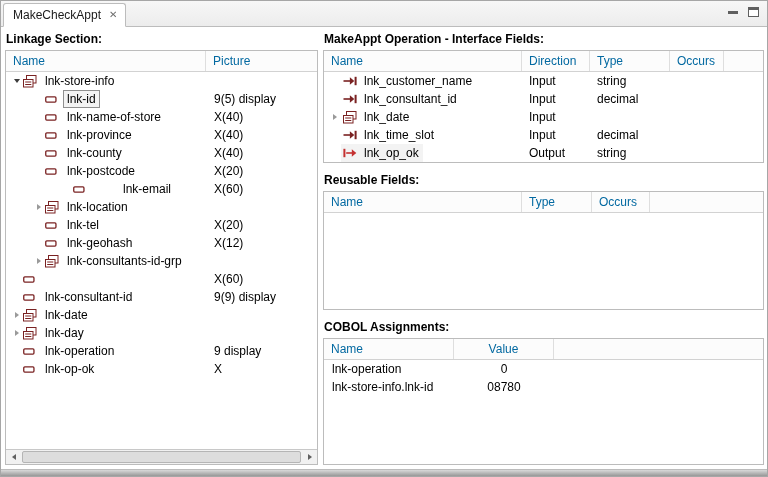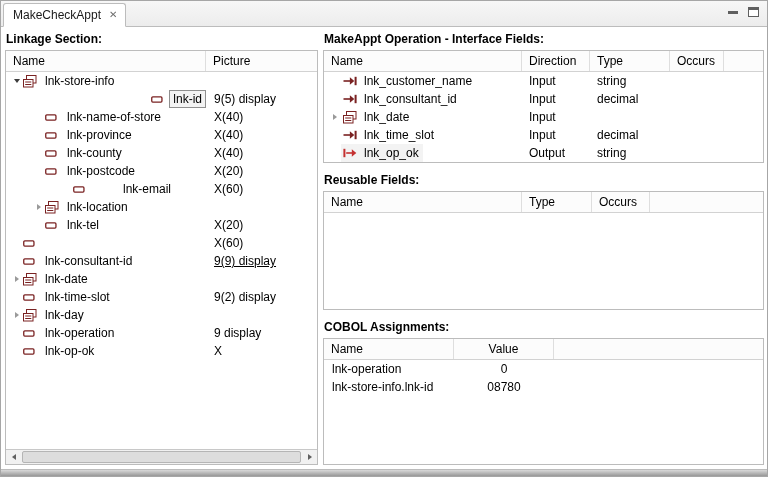--- a/index.html
+++ b/index.html
@@ -39,21 +39,21 @@
   .datatable{
     border:1px solid #bcbcbc; background:#fff; box-sizing:border-box;
     display:flex; flex-direction:column; overflow:hidden;
   }
   .linkage-table{ flex:1; min-height:0; }
   .if-table{ flex:0 0 113px; }
   .reusable-table{ flex:0 0 119px; }
   .cobol-table{ flex:1; min-height:0; }
   .thead{ display:flex; flex:0 0 20px; border-bottom:1px solid #d2d2d2; background:#fcfcfc; }
   .th{
-    font-size:12px; color:#000000; padding:3px 7px 0; box-sizing:border-box;
+    font-size:12px; color:#0369a1; padding:3px 7px 0; box-sizing:border-box;
     border-right:1px solid #dedede; white-space:nowrap; overflow:hidden;
   }
   .th.fill{ flex:1; border-right:none; }
   .th.center{ text-align:center; }
   .tbody{ flex:1; overflow:hidden; }
   .trow{ display:flex; height:18px; align-items:center; font-size:12px; color:#000; }
   .cell{
     box-sizing:border-box; white-space:nowrap; overflow:hidden;
     height:100%; display:flex; align-items:center;
   }
@@ -115,21 +115,21 @@
                     <rect x="0.5" y="4.5" width="9.5" height="7.5" fill="#fff" stroke="#7a2222"></rect>
                     <line x1="2.2" y1="7" x2="8.3" y2="7" stroke="#7a2222"></line>
                     <line x1="2.2" y1="9.5" x2="8.3" y2="9.5" stroke="#7a2222"></line>
                   </svg>
                 </span>
                 <span class="tlabel">lnk-store-info</span>
               </div>
               <div class="cell" style="flex: 1 1 0%; padding-left: 8px;"></div>
             </div>
             <div class="trow">
-              <div class="cell" style="width: 200px; padding-left: 26px; justify-content: flex-end;">
+              <div class="cell" style="width: 200px; padding-left: 26px;">
                 <span class="arrow none">
                   <i></i>
                 </span>
                 <span class="ticon">
                   <svg width="12" height="9" viewBox="0 0 12 9">
                     <rect x="0.75" y="1.9" width="10.2" height="5.2" rx="1" fill="#fff" stroke="#7a2222" stroke-width="1.3"></rect>
                   </svg>
                 </span>
                 <span class="tlabel selbox">lnk-id</span>
               </div>
@@ -230,76 +230,93 @@
                 <span class="ticon">
                   <svg width="12" height="9" viewBox="0 0 12 9">
                     <rect x="0.75" y="1.9" width="10.2" height="5.2" rx="1" fill="#fff" stroke="#7a2222" stroke-width="1.3"></rect>
                   </svg>
                 </span>
                 <span class="tlabel">lnk-tel</span>
               </div>
               <div class="cell" style="flex: 1 1 0%; padding-left: 8px;">X(20)</div>
             </div>
             <div class="trow">
-              <div class="cell" style="width: 200px; padding-left: 4px;">
-                <span class="arrow none">
-                  <i></i>
-                </span>
-                <span class="ticon">
-                  <svg width="12" height="9" viewBox="0 0 12 9">
-                    <rect x="0.75" y="1.9" width="10.2" height="5.2" rx="1" fill="#fff" stroke="#7a2222" stroke-width="1.3"></rect>
-                  </svg>
-                </span>
-              </div>
-              <div class="cell" style="flex: 1 1 0%; padding-left: 8px;">X(60)</div>
-            </div>
-            <div class="trow">
-              <div class="cell" style="width: 200px; padding-left: 4px;">
-                <span class="arrow none">
-                  <i></i>
-                </span>
-                <span class="ticon">
-                  <svg width="12" height="9" viewBox="0 0 12 9">
-                    <rect x="0.75" y="1.9" width="10.2" height="5.2" rx="1" fill="#fff" stroke="#7a2222" stroke-width="1.3"></rect>
-                  </svg>
-                </span>
-                <span class="tlabel">lnk-consultant-id</span>
-              </div>
-              <div class="cell" style="flex: 1 1 0%; padding-left: 8px; text-decoration: underline;">9(9) display</div>
-            </div>
-            <div class="trow">
-              <div class="cell" style="width: 200px; padding-left: 4px;">
+              <div class="cell" style="width: 200px; padding-left: 26px;">
+                <span class="arrow none">
+                  <i></i>
+                </span>
+                <span class="ticon">
+                  <svg width="12" height="9" viewBox="0 0 12 9">
+                    <rect x="0.75" y="1.9" width="10.2" height="5.2" rx="1" fill="#fff" stroke="#7a2222" stroke-width="1.3"></rect>
+                  </svg>
+                </span>
+                <span class="tlabel">lnk-geohash</span>
+              </div>
+              <div class="cell" style="flex: 1 1 0%; padding-left: 8px;">X(12)</div>
+            </div>
+            <div class="trow">
+              <div class="cell" style="width: 200px; padding-left: 26px;">
                 <span class="arrow col">
                   <i></i>
                 </span>
                 <span class="ticon">
                   <svg width="14" height="13" viewBox="0 0 14 13">
                     <rect x="3.5" y="0.5" width="9.5" height="7.5" fill="#fff" stroke="#7a2222"></rect>
                     <rect x="0.5" y="4.5" width="9.5" height="7.5" fill="#fff" stroke="#7a2222"></rect>
                     <line x1="2.2" y1="7" x2="8.3" y2="7" stroke="#7a2222"></line>
                     <line x1="2.2" y1="9.5" x2="8.3" y2="9.5" stroke="#7a2222"></line>
                   </svg>
                 </span>
+                <span class="tlabel">lnk-consultants-id-grp</span>
+              </div>
+              <div class="cell" style="flex: 1 1 0%; padding-left: 8px;"></div>
+            </div>
+            <div class="trow">
+              <div class="cell" style="width: 200px; padding-left: 4px;">
+                <span class="arrow none">
+                  <i></i>
+                </span>
+                <span class="ticon">
+                  <svg width="12" height="9" viewBox="0 0 12 9">
+                    <rect x="0.75" y="1.9" width="10.2" height="5.2" rx="1" fill="#fff" stroke="#7a2222" stroke-width="1.3"></rect>
+                  </svg>
+                </span>
+              </div>
+              <div class="cell" style="flex: 1 1 0%; padding-left: 8px;">X(60)</div>
+            </div>
+            <div class="trow">
+              <div class="cell" style="width: 200px; padding-left: 4px;">
+                <span class="arrow none">
+                  <i></i>
+                </span>
+                <span class="ticon">
+                  <svg width="12" height="9" viewBox="0 0 12 9">
+                    <rect x="0.75" y="1.9" width="10.2" height="5.2" rx="1" fill="#fff" stroke="#7a2222" stroke-width="1.3"></rect>
+                  </svg>
+                </span>
+                <span class="tlabel">lnk-consultant-id</span>
+              </div>
+              <div class="cell" style="flex: 1 1 0%; padding-left: 8px;">9(9) display</div>
+            </div>
+            <div class="trow">
+              <div class="cell" style="width: 200px; padding-left: 4px;">
+                <span class="arrow col">
+                  <i></i>
+                </span>
+                <span class="ticon">
+                  <svg width="14" height="13" viewBox="0 0 14 13">
+                    <rect x="3.5" y="0.5" width="9.5" height="7.5" fill="#fff" stroke="#7a2222"></rect>
+                    <rect x="0.5" y="4.5" width="9.5" height="7.5" fill="#fff" stroke="#7a2222"></rect>
+                    <line x1="2.2" y1="7" x2="8.3" y2="7" stroke="#7a2222"></line>
+                    <line x1="2.2" y1="9.5" x2="8.3" y2="9.5" stroke="#7a2222"></line>
+                  </svg>
+                </span>
                 <span class="tlabel">lnk-date</span>
               </div>
               <div class="cell" style="flex: 1 1 0%; padding-left: 8px;"></div>
-            </div>
-            <div class="trow">
-              <div class="cell" style="width: 200px; padding-left: 4px;">
-                <span class="arrow none">
-                  <i></i>
-                </span>
-                <span class="ticon">
-                  <svg width="12" height="9" viewBox="0 0 12 9">
-                    <rect x="0.75" y="1.9" width="10.2" height="5.2" rx="1" fill="#fff" stroke="#7a2222" stroke-width="1.3"></rect>
-                  </svg>
-                </span>
-                <span class="tlabel">lnk-time-slot</span>
-              </div>
-              <div class="cell" style="flex: 1 1 0%; padding-left: 8px;">9(2) display</div>
             </div>
             <div class="trow">
               <div class="cell" style="width: 200px; padding-left: 4px;">
                 <span class="arrow col">
                   <i></i>
                 </span>
                 <span class="ticon">
                   <svg width="14" height="13" viewBox="0 0 14 13">
                     <rect x="3.5" y="0.5" width="9.5" height="7.5" fill="#fff" stroke="#7a2222"></rect>
                     <rect x="0.5" y="4.5" width="9.5" height="7.5" fill="#fff" stroke="#7a2222"></rect>

